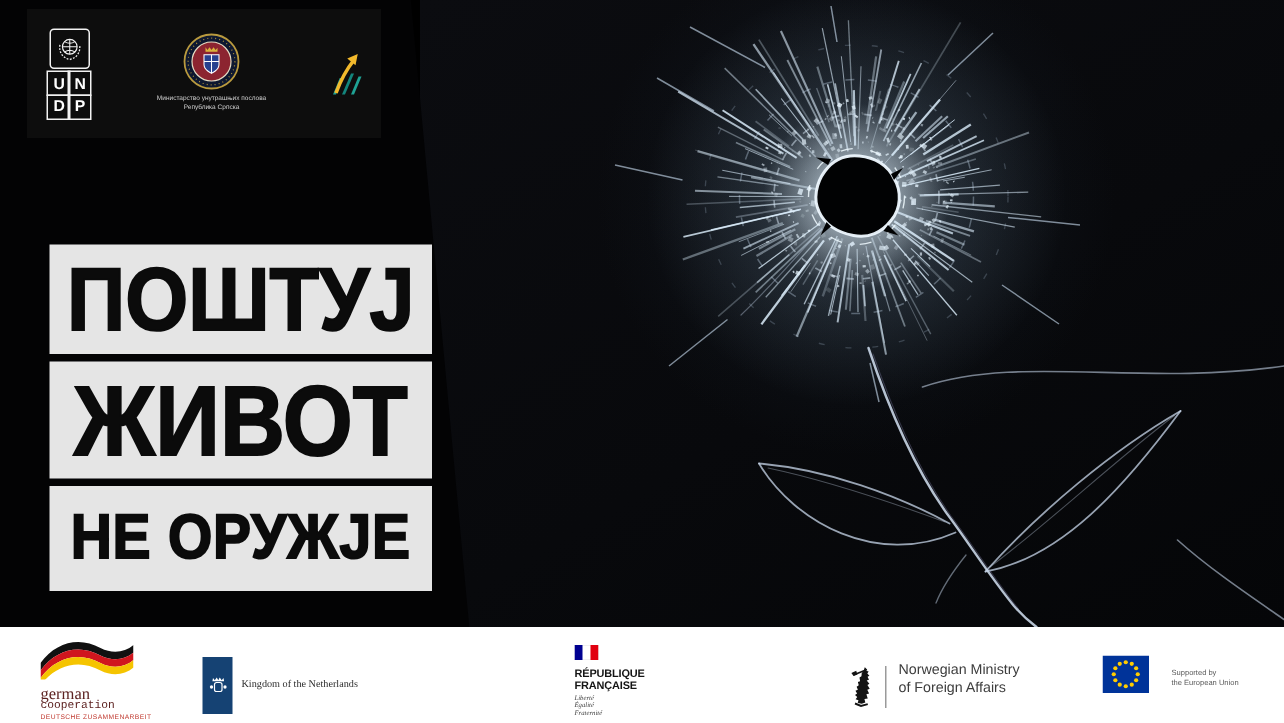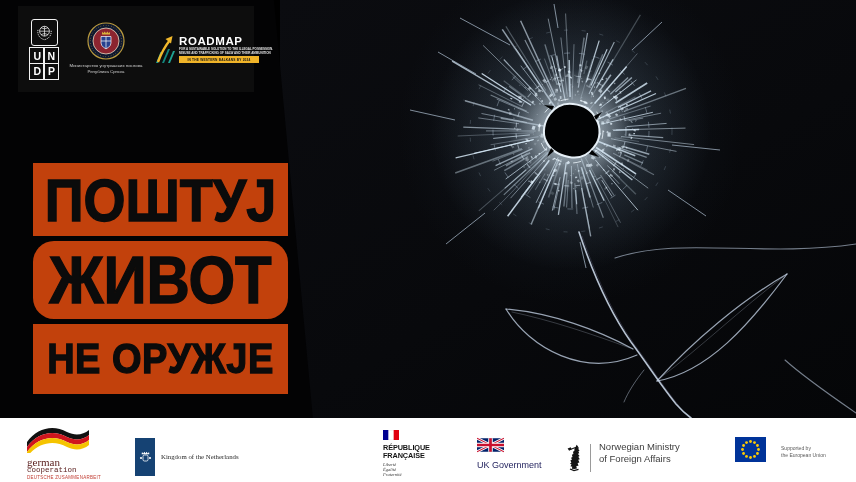--- a/index.html
+++ b/index.html
@@ -38,24 +38,24 @@
   .rm-title{color:#fff;font-weight:700;font-size:11.5px;letter-spacing:.6px;line-height:12px;}
   .rm-sub{position:relative;height:8px;}
   .rm-sub span{position:absolute;left:0;transform-origin:left top;transform:scale(.5);
     white-space:nowrap;color:#e6e6e6;font-size:6px;font-weight:700;}
   .rm-sub .s2{top:3.6px;}
   .rm-banner{position:relative;height:7px;background:#f0b429;margin-top:1px;}
   .rm-banner span{position:absolute;left:50%;top:50%;transform:translate(-50%,-50%) scale(.5);
     white-space:nowrap;color:#161616;font-size:6.4px;font-weight:700;letter-spacing:.4px;}
 
   
-  .hl-box{position:absolute;left:33px;width:255px;background:#c2410c;
+  .hl-box{position:absolute;left:33px;width:255px;background:#e5e5e5;
     display:flex;align-items:center;justify-content:center;}
   .hl1{top:163px;height:73px;}
-  .hl2{top:241px;height:78px;border-radius:21px;}
+  .hl2{top:241px;height:78px;}
   .hl3{top:324px;height:70px;}
   .hl-box span{font-weight:700;color:#0b0b0b;-webkit-text-stroke:1.2px #0b0b0b;
     transform:scaleY(1.1);white-space:nowrap;}
   .hl1 span{font-size:54px;}
   .hl2 span{font-size:60px;}
   .hl3 span{font-size:38px;letter-spacing:.5px;}
 
   
   .footer{position:absolute;left:0;top:418px;width:856px;height:64px;background:#ffffff;}
   .flogo{position:absolute;top:0;height:64px;}
@@ -583,30 +583,20 @@
     </div>
 
     <div class="roadmap">
       <svg width="22" height="30" viewBox="0 0 22 30">
         <path d="M2,29 l4.5,-11 2,0 -4.5,11 z" fill="#1fa294"></path>
         <path d="M8,29 l6,-14 2,0 -6,14 z" fill="#13857c"></path>
         <path d="M14,29 l5,-12 2,0 -5,12 z" fill="#1fa294"></path>
         <path d="M4,28 C8,17 12,11 16,6" fill="none" stroke="#f2b92c" stroke-width="2.4"></path>
         <path d="M11.5,5 l7,-3 -1.5,7.5 z" fill="#f2b92c"></path>
       </svg>
-      <div class="rm-col">
-        <div class="rm-title">ROADMAP</div>
-        <div class="rm-sub">
-          <span class="s1">FOR A SUSTAINABLE SOLUTION TO THE ILLEGAL POSSESSION,</span>
-          <span class="s2">MISUSE AND TRAFFICKING OF SALW AND THEIR AMMUNITION</span>
-        </div>
-        <div class="rm-banner">
-          <span>IN THE WESTERN BALKANS BY 2024</span>
-        </div>
-      </div>
     </div>
   </div>
 
   <div class="hl-box hl1">
     <span>ПОШТУЈ</span>
   </div>
   <div class="hl-box hl2">
     <span>ЖИВОТ</span>
   </div>
   <div class="hl-box hl3">
@@ -647,30 +637,20 @@
       </svg>
       <div class="fr-name">RÉPUBLIQUE</div>
       <div class="fr-name">FRANÇAISE</div>
       <div class="fr-motto">
         <span class="m1">Liberté</span>
         <span class="m2">Égalité</span>
         <span class="m3">Fraternité</span>
       </div>
     </div>
 
-    <div class="flogo uk">
-      <svg width="27" height="18" viewBox="0 0 60 30">
-        <rect width="60" height="30" fill="#012169"></rect>
-        <path d="M0,0 L60,30 M60,0 L0,30" stroke="#ffffff" stroke-width="6"></path>
-        <path d="M0,0 L60,30 M60,0 L0,30" stroke="#C8102E" stroke-width="2.4"></path>
-        <path d="M30,0 V30 M0,15 H60" stroke="#ffffff" stroke-width="10"></path>
-        <path d="M30,0 V30 M0,15 H60" stroke="#C8102E" stroke-width="6"></path>
-      </svg>
-      <div class="uk-label">UK Government</div>
-    </div>
 
     <div class="flogo no">
       <svg width="17" height="28" viewBox="0 0 17 28">
         <path d="M10.5,0.8 c1,0.5 1.3,1.4 0.9,2.3 l1.7,0.6 -0.9,1.3 1.4,1.5 -1.2,0.7 0.9,2 -1.5,0.5 1.8,2.2 -1.3,0.8 1.5,2.5 -1.6,0.6 1.2,2.6 -1.8,0.5 0.9,2.8 -2.2,0.3 0.6,2.4 -2.4,0.7 -2.7,-0.4 0.5,-1.9 -1.9,-0.6 1.1,-1.6 -1.5,-1.2 1.4,-1 -1.1,-1.9 1.6,-0.7 -0.8,-2 1.4,-0.9 -0.6,-2.2 1.5,-0.6 -0.4,-2.4 1.3,-0.8 0.2,-2.3 1.3,-1.5 z" fill="#141414"></path>
         <path d="M3,6 L12,2.4" stroke="#141414" stroke-width="1.1"></path>
         <path d="M1.6,4.6 l3.2,-1.4 0.8,2.4 -2.6,1 z" fill="#141414"></path>
         <path d="M4,25 l4,1.6 4.5,-1.2" fill="none" stroke="#141414" stroke-width="1.3"></path>
       </svg>
       <div class="no-div"></div>
       <div class="no-text">

